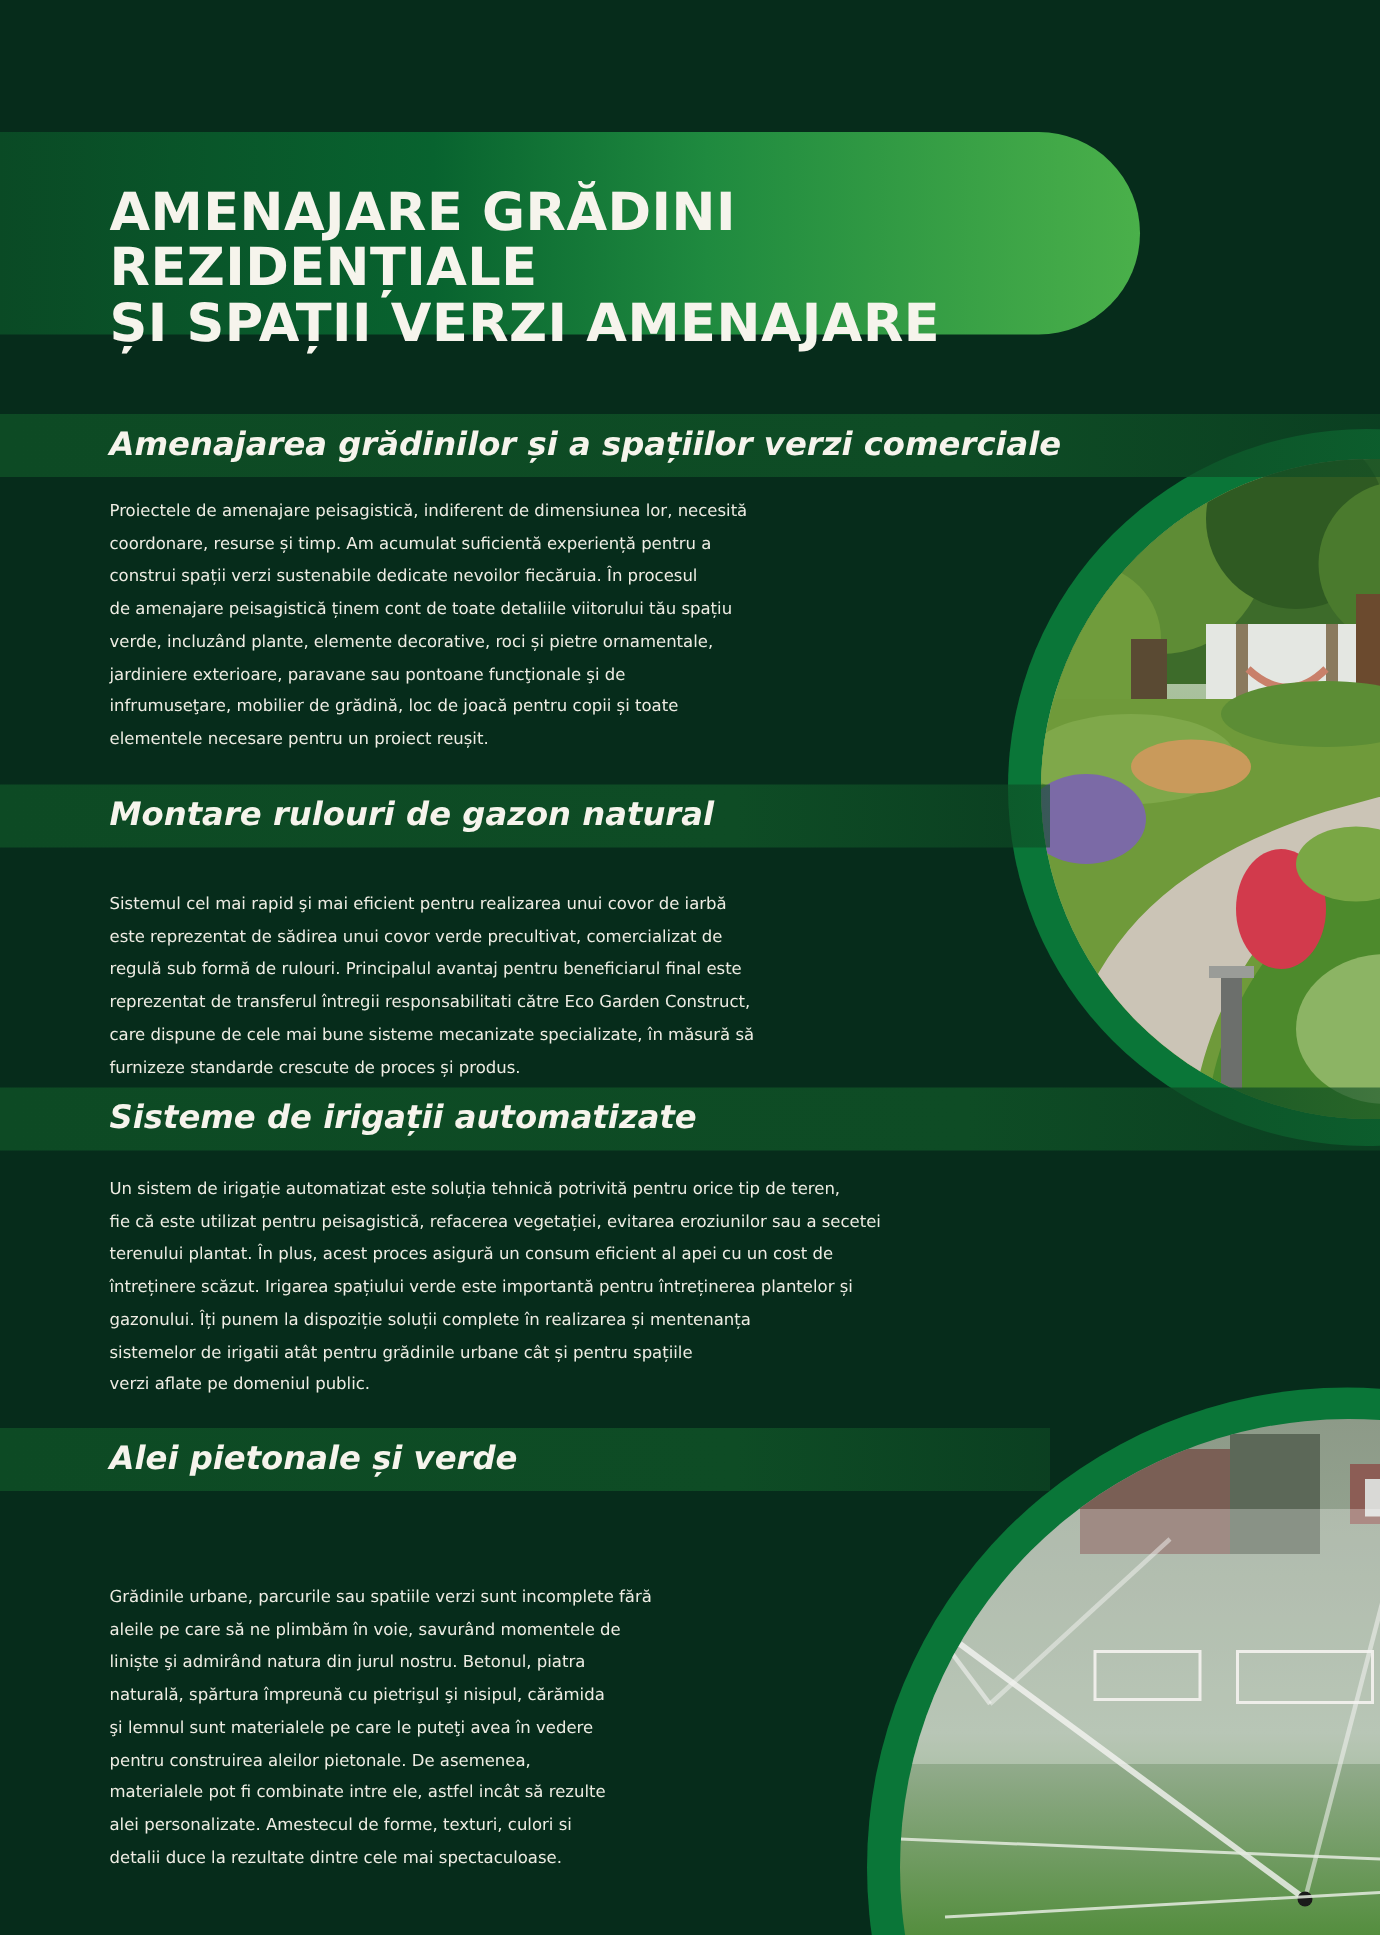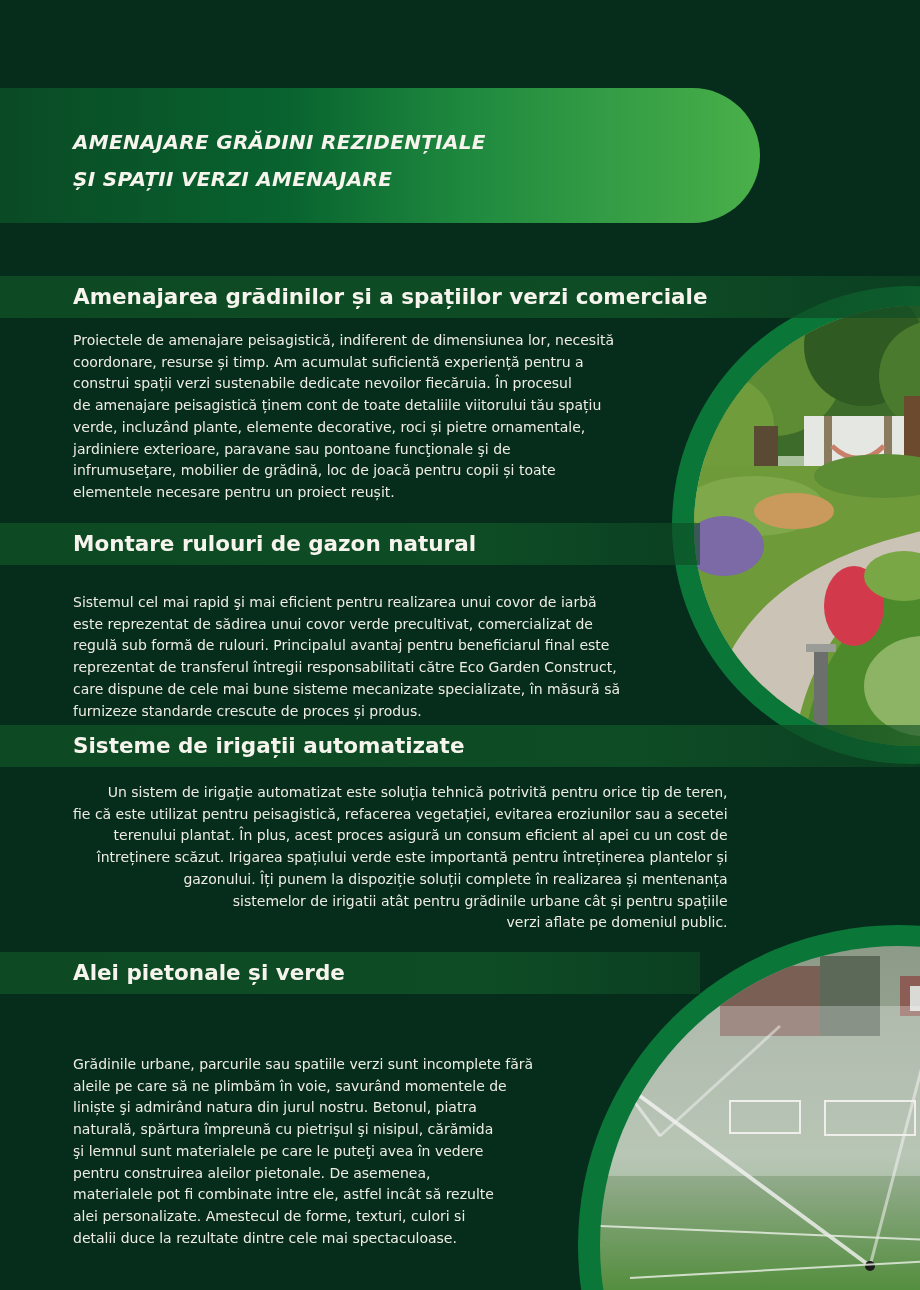--- a/index.html
+++ b/index.html
@@ -10,35 +10,35 @@
     color:#f3f1ea;
   }
   .title-pill {
     position:absolute; left:0; top:88px; width:760px; height:135px;
     border-radius:0 70px 70px 0;
     background:linear-gradient(90deg,#0a4a25 0%,#08632f 38%,#1f8a3f 62%,#4ab04a 100%);
   }
   .title {
     position:absolute; left:73px; top:124px; width:680px;
     font-family:"DejaVu Sans", sans-serif; font-weight:bold;
-    font-size:20px; line-height:37px; letter-spacing:0.3px;
-    color:#f6f4ec; margin:0;font-style:italic;
+    font-size:35px; line-height:37px; letter-spacing:0.3px;
+    color:#f6f4ec; margin:0;
   }
   .bar {
     position:absolute; left:0; height:42px;
     background:linear-gradient(90deg,#0d4a24 0%,#0e4c25 70%,rgba(14,76,37,0.6) 100%);
   }
   .bar-title {
     position:absolute; left:73px; margin:0;
     font-family:"DejaVu Sans", sans-serif; font-weight:bold;
-    font-size:21.5px; line-height:42px; color:#f6f4ec; white-space:nowrap;
+    font-size:21.5px; line-height:42px; color:#f6f4ec; white-space:nowrap;font-style:italic;
   }
   .body-text {
     position:absolute; left:73px; margin:0;
-    font-family:"DejaVu Sans", sans-serif; font-size:14px; line-height:21.7px;
+    font-family:"DejaVu Sans", sans-serif; font-size:11px; line-height:21.7px;
     color:#eeece3; white-space:pre-line;
   }
   .ring {
     position:absolute; border-radius:50%;
     background:#0a7638;
   }
   .photo {
     position:absolute; border-radius:50%; overflow:hidden;
   }
   .photo svg { display:block; }
@@ -142,21 +142,21 @@
 <h2 class="bar-title" style="top:523px;">Montare rulouri de gazon natural</h2>
 <p class="body-text" style="top:578px;margin-top:14px;">Sistemul cel mai rapid şi mai eficient pentru realizarea unui covor de iarbă
 este reprezentat de sădirea unui covor verde precultivat, comercializat de
 regulă sub formă de rulouri. Principalul avantaj pentru beneficiarul final este
 reprezentat de transferul întregii responsabilitati către Eco Garden Construct,
 care dispune de cele mai bune sisteme mecanizate specializate, în măsură să
 furnizeze standarde crescute de proces și produs.</p>
 
 <div class="bar" style="top:725px; width:920px;"></div>
 <h2 class="bar-title" style="top:725px;">Sisteme de irigații automatizate</h2>
-<p class="body-text" style="top:782px;text-align:right;">Un sistem de irigație automatizat este soluția tehnică potrivită pentru orice tip de teren,
+<p class="body-text" style="top:782px;">Un sistem de irigație automatizat este soluția tehnică potrivită pentru orice tip de teren,
 fie că este utilizat pentru peisagistică, refacerea vegetației, evitarea eroziunilor sau a secetei
 terenului plantat. În plus, acest proces asigură un consum eficient al apei cu un cost de
 întreținere scăzut. Irigarea spațiului verde este importantă pentru întreținerea plantelor și
 gazonului. Îți punem la dispoziție soluții complete în realizarea și mentenanța
 sistemelor de irigatii atât pentru grădinile urbane cât și pentru spațiile
 verzi aflate pe domeniul public.</p>
 
 <div class="bar" style="top:952px; width:700px;"></div>
 <h2 class="bar-title" style="top:952px;">Alei pietonale și verde</h2>
 <p class="body-text" style="top:1010px;margin-top:44px;">Grădinile urbane, parcurile sau spatiile verzi sunt incomplete fără

